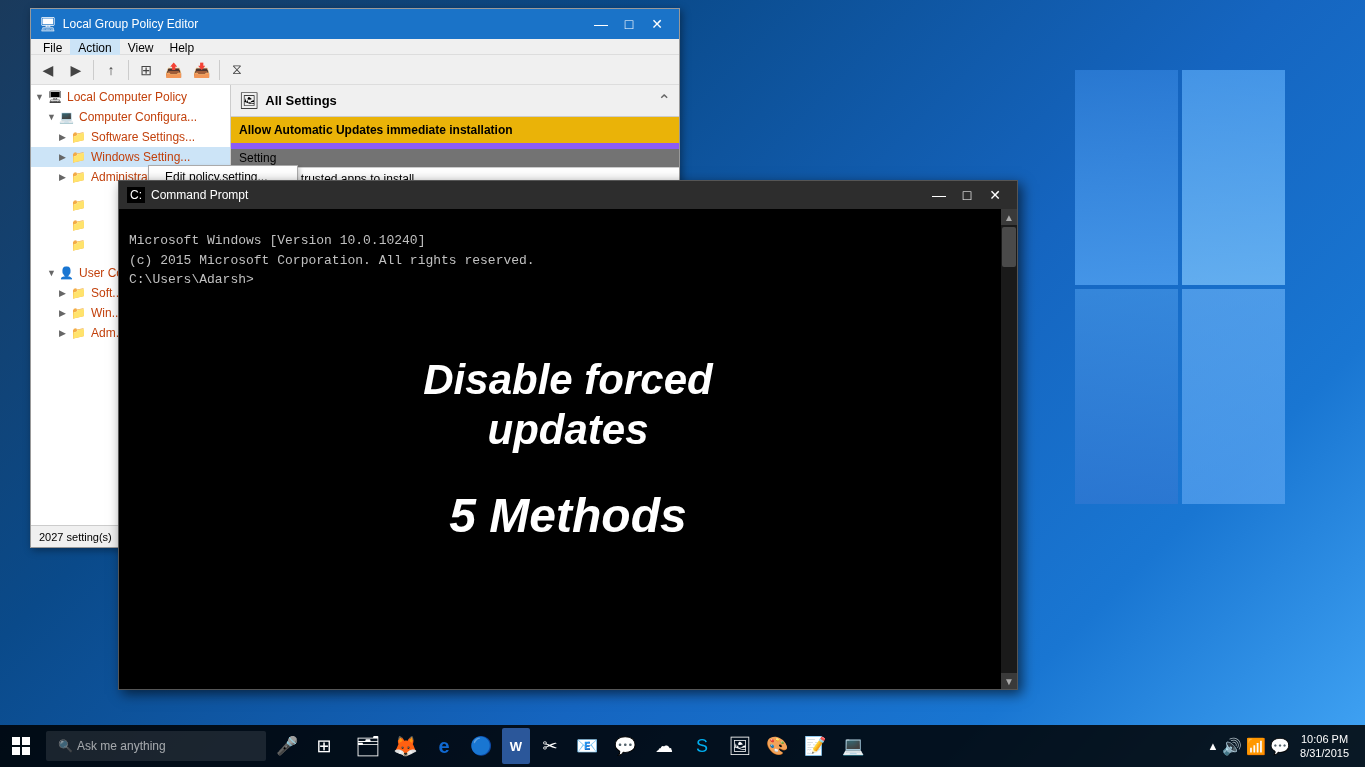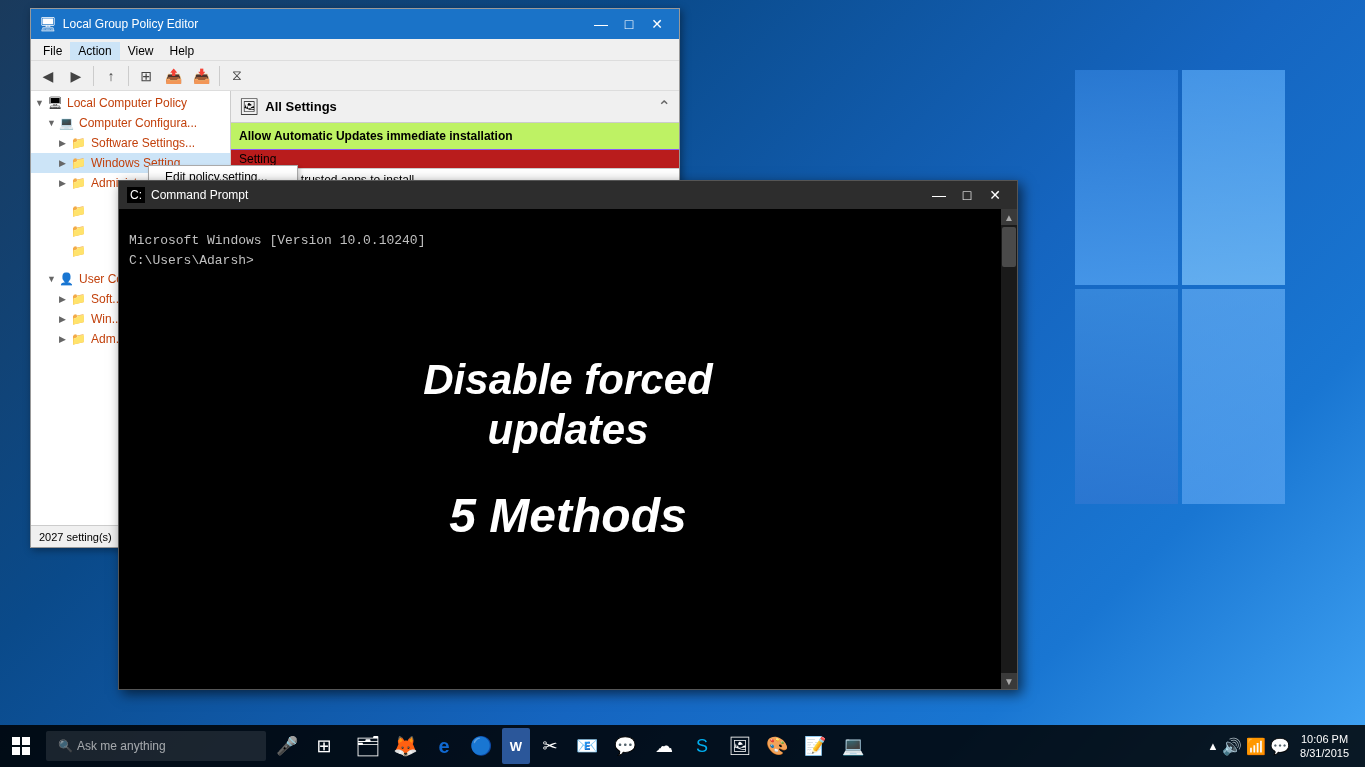--- a/index.html
+++ b/index.html
@@ -138,24 +138,24 @@
       display: flex;
       align-items: center;
       justify-content: center;
       color: white;
       font-size: 14px;
       cursor: pointer;
     }
 
     
     .gpe-menubar {
-      height: 22px;
+      height: 16px;
       background: #f0f0f0;
       display: flex;
-      align-items: flex-end;
+      align-items: flex-start;
       padding: 0 4px;
       border-bottom: 1px solid #ddd;
       font-size: 12px;
     }
     .menu-item {
       padding: 2px 8px;
       cursor: pointer;
       color: #000;
     }
     .menu-item.active { background: #cce4f7; }
@@ -271,34 +271,34 @@
 
     
     .settings-area {
       flex: 1;
       overflow-y: auto;
       background: white;
     }
 
     
     .setting-highlighted {
-      background: #bef264;
+      background: #eab308;
       padding: 6px 8px;
-      border-bottom: 1px solid #8b5cf6;
+      border-bottom: 6px solid #8b5cf6;
     }
     .setting-name-bold {
       font-size: 12px;
       font-weight: bold;
       color: #000;
     }
 
     
     .settings-columns {
       display: flex;
-      background: #b91c1c;
+      background: #737373;
       border-bottom: 1px solid #ccc;
       padding: 2px 8px;
     }
     .col-header {
       font-size: 12px;
       color: #000;
       flex: 1;
     }
 
     
@@ -683,20 +683,21 @@
       <div class="cmd-window-controls">
         <div class="cmd-window-btn">—</div>
         <div class="cmd-window-btn">□</div>
         <div class="cmd-window-btn close-btn">✕</div>
       </div>
     </div>
 
     <div class="cmd-body">
       <div class="cmd-content">
         <p>Microsoft Windows [Version 10.0.10240]</p>
+        <p>(c) 2015 Microsoft Corporation. All rights reserved.</p>
         <p>C:\Users\Adarsh&gt;</p>
       </div>
 
       <div class="cmd-overlay-text">
         <span class="line1">Disable forced updates</span>
         <span class="line2">5 Methods</span>
       </div>
 
       <div class="cmd-scrollbar">
         <div class="cmd-scroll-up">▲</div>

